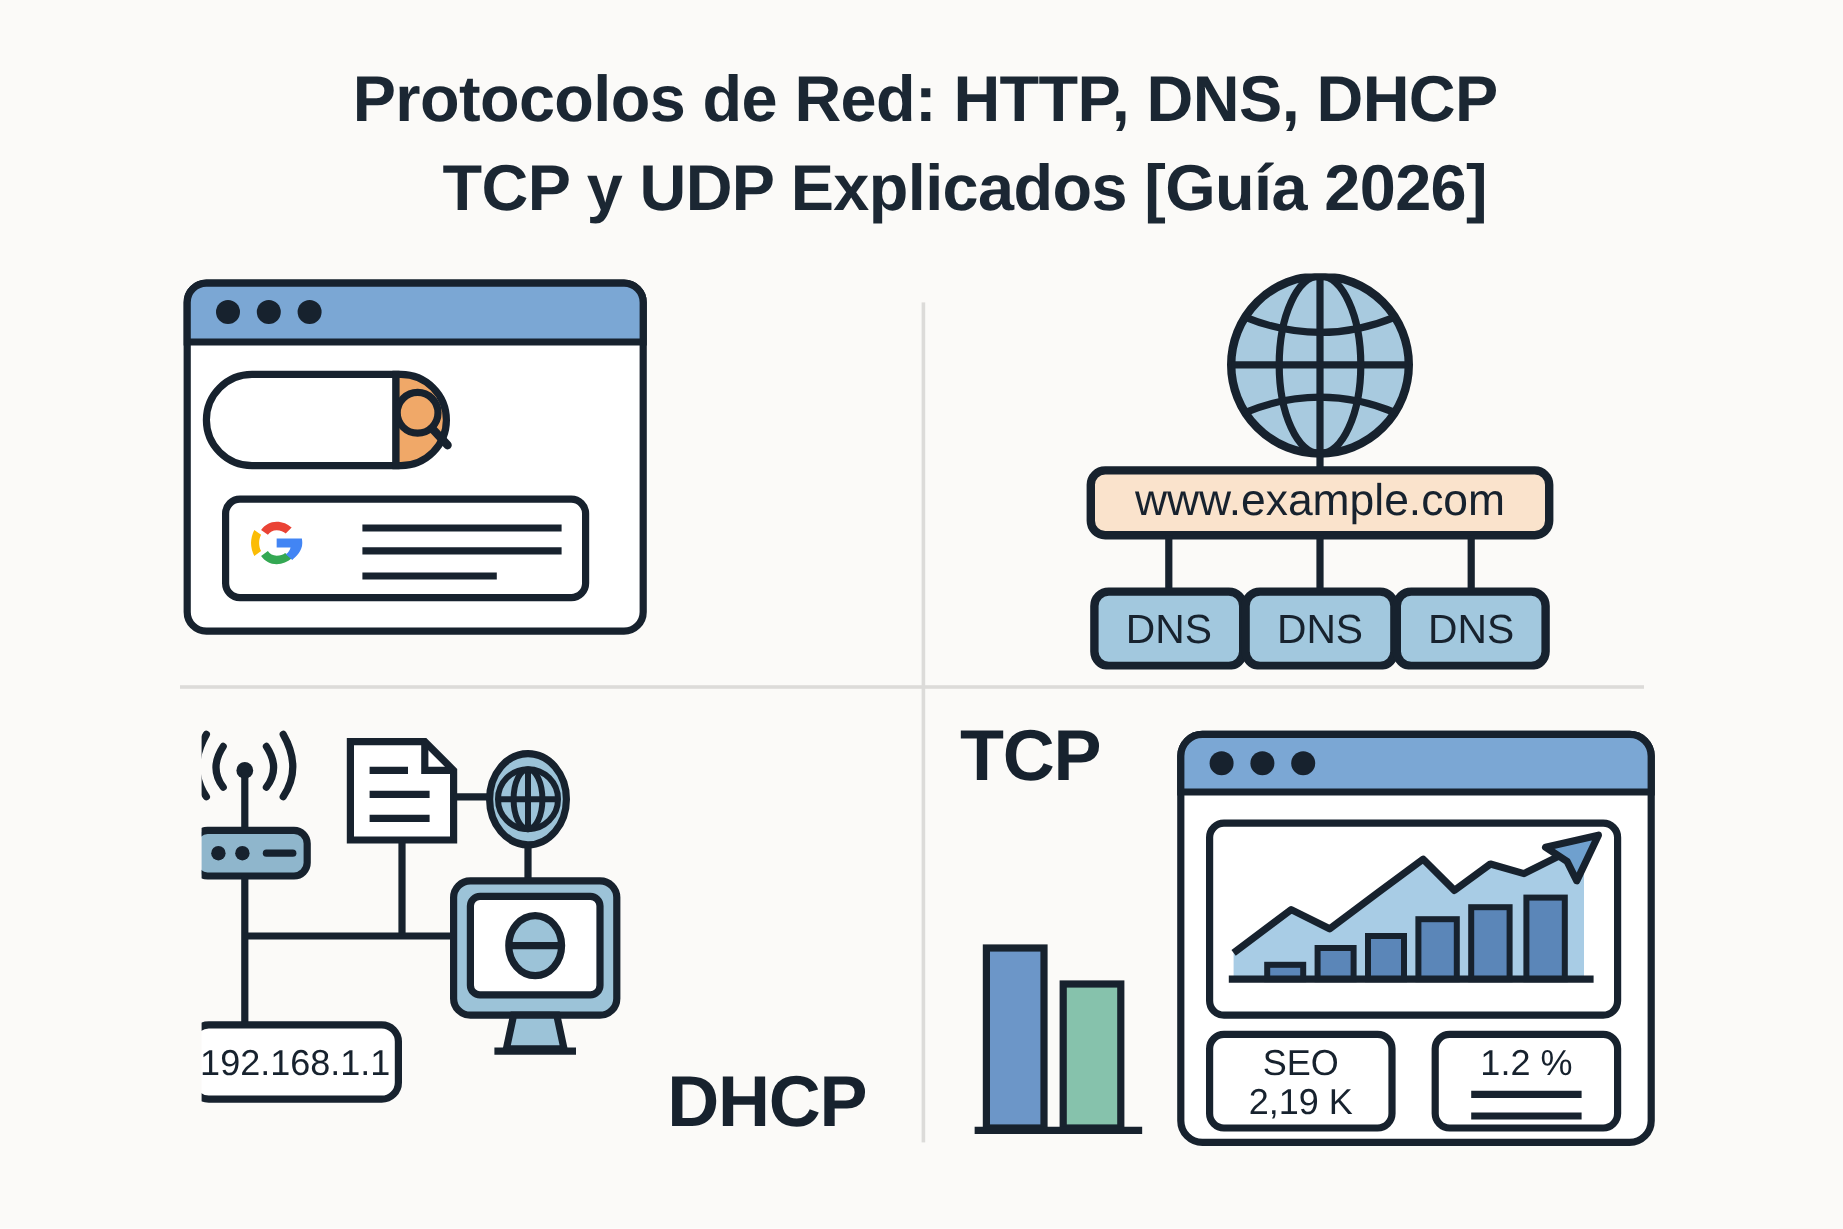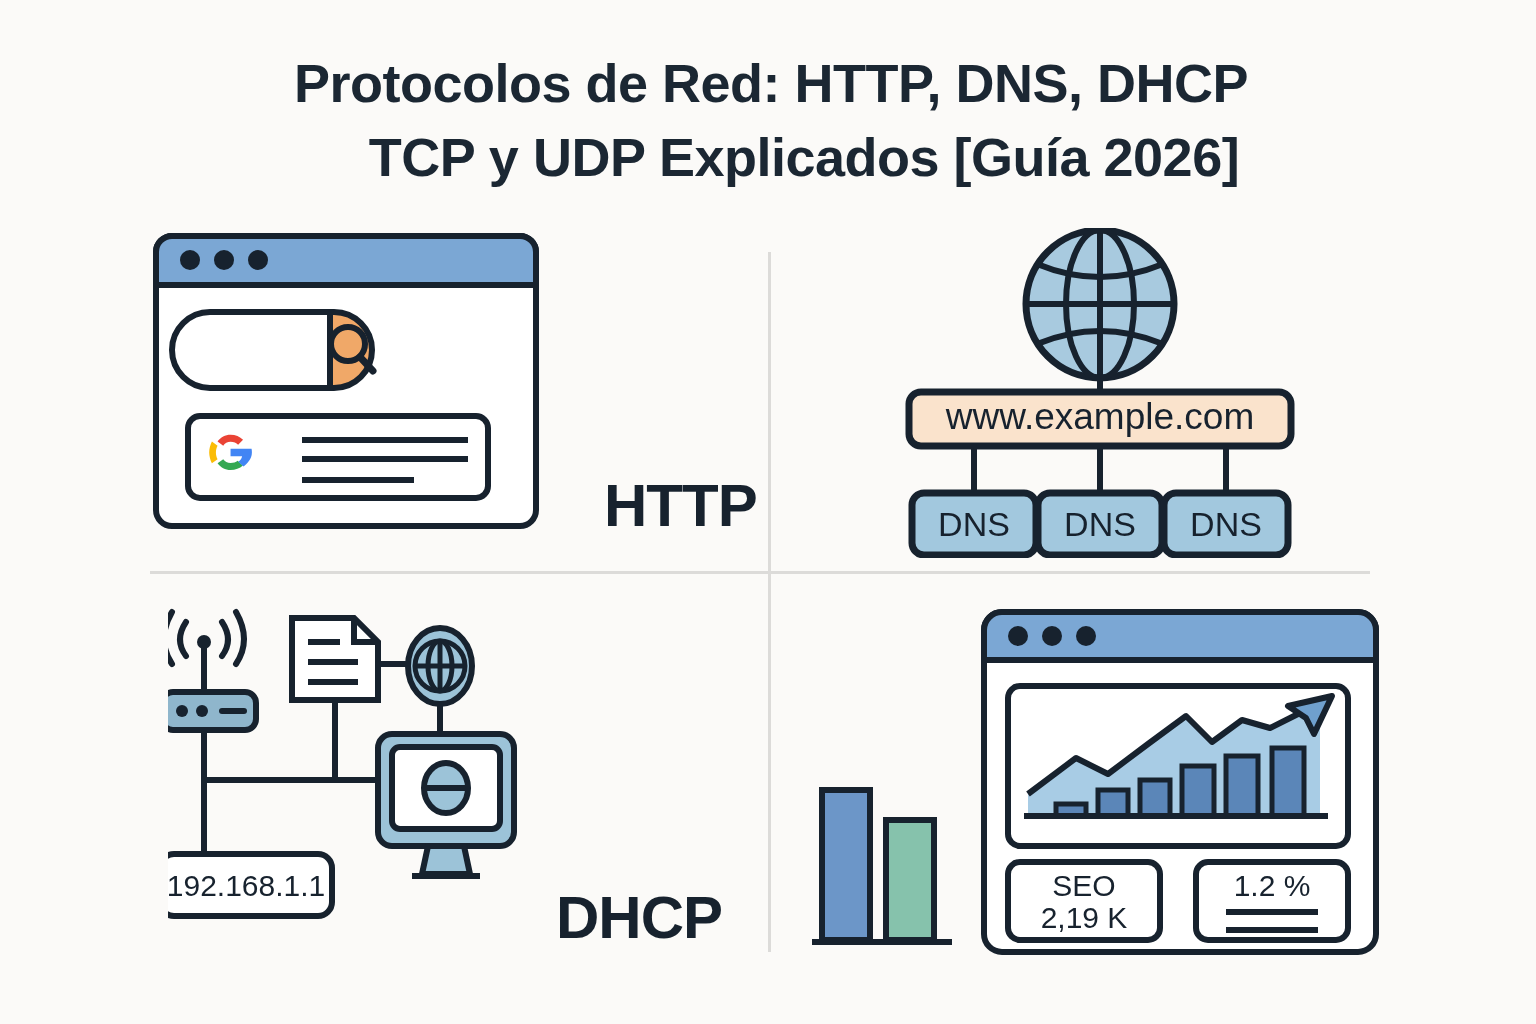--- a/index.html
+++ b/index.html
@@ -128,21 +128,20 @@
           <path fill="#34A853" d="M225 340c-45 0-85-22-110-58l48-35c13 20 36 33 62 33 24 0 45-7 60-19l45 40c-27 24-64 39-105 39z"></path>
           <path fill="#4285F4" d="M406 190c0-11-1-21-3-31H225v64h98c-4 20-16 37-33 47l45 40c27-25 71-63 71-120z"></path>
         </g>
         <line x1="150" y1="208" x2="316" y2="208" stroke="#17222E" stroke-width="6"></line>
         <line x1="150" y1="227" x2="316" y2="227" stroke="#17222E" stroke-width="6"></line>
         <line x1="150" y1="248" x2="262" y2="248" stroke="#17222E" stroke-width="6"></line>
       </g>
     </svg>
   </div>
 
-  <div class="proto-label" id="label-http">HTTP</div>
 
   <div class="quad" id="q2-dns">
     <svg width="400" height="330" viewBox="0 0 400 330">
 
       <g>
         <circle cx="200" cy="76" r="74" fill="#A8CADF" stroke="#17222E" stroke-width="7"></circle>
         <line x1="200" y1="2" x2="200" y2="150" stroke="#17222E" stroke-width="6"></line>
         <line x1="126" y1="76" x2="274" y2="76" stroke="#17222E" stroke-width="6"></line>
         <ellipse cx="200" cy="76" rx="34" ry="74" fill="none" stroke="#17222E" stroke-width="6"></ellipse>
         <path d="M137 36 Q200 62 263 36" fill="none" stroke="#17222E" stroke-width="6"></path>
@@ -227,20 +226,21 @@
 
       <g>
         <rect x="-8" y="254" width="172" height="62" rx="14" ry="14" fill="#FFFFFF" stroke="#17222E" stroke-width="6"></rect>
         <text x="78" y="296" text-anchor="middle" font-family="Liberation Sans, sans-serif" font-size="30" fill="#17222E">192.168.1.1</text>
       </g>
     </svg>
   </div>
 
   <div class="proto-label" id="label-dhcp">DHCP</div>
 
+  <div class="proto-label" id="label-tcp">TCP</div>
 
   <div class="quad" id="q4-bars">
     <svg width="140" height="170" viewBox="0 0 140 170">
       <rect x="10" y="8" width="48" height="150" fill="#6C96C8" stroke="#17222E" stroke-width="6"></rect>
       <rect x="74" y="38" width="48" height="120" fill="#86C2AC" stroke="#17222E" stroke-width="6"></rect>
       <line x1="0" y1="160" x2="140" y2="160" stroke="#17222E" stroke-width="6"></line>
     </svg>
   </div>
 
   <div class="quad" id="q4-window">

